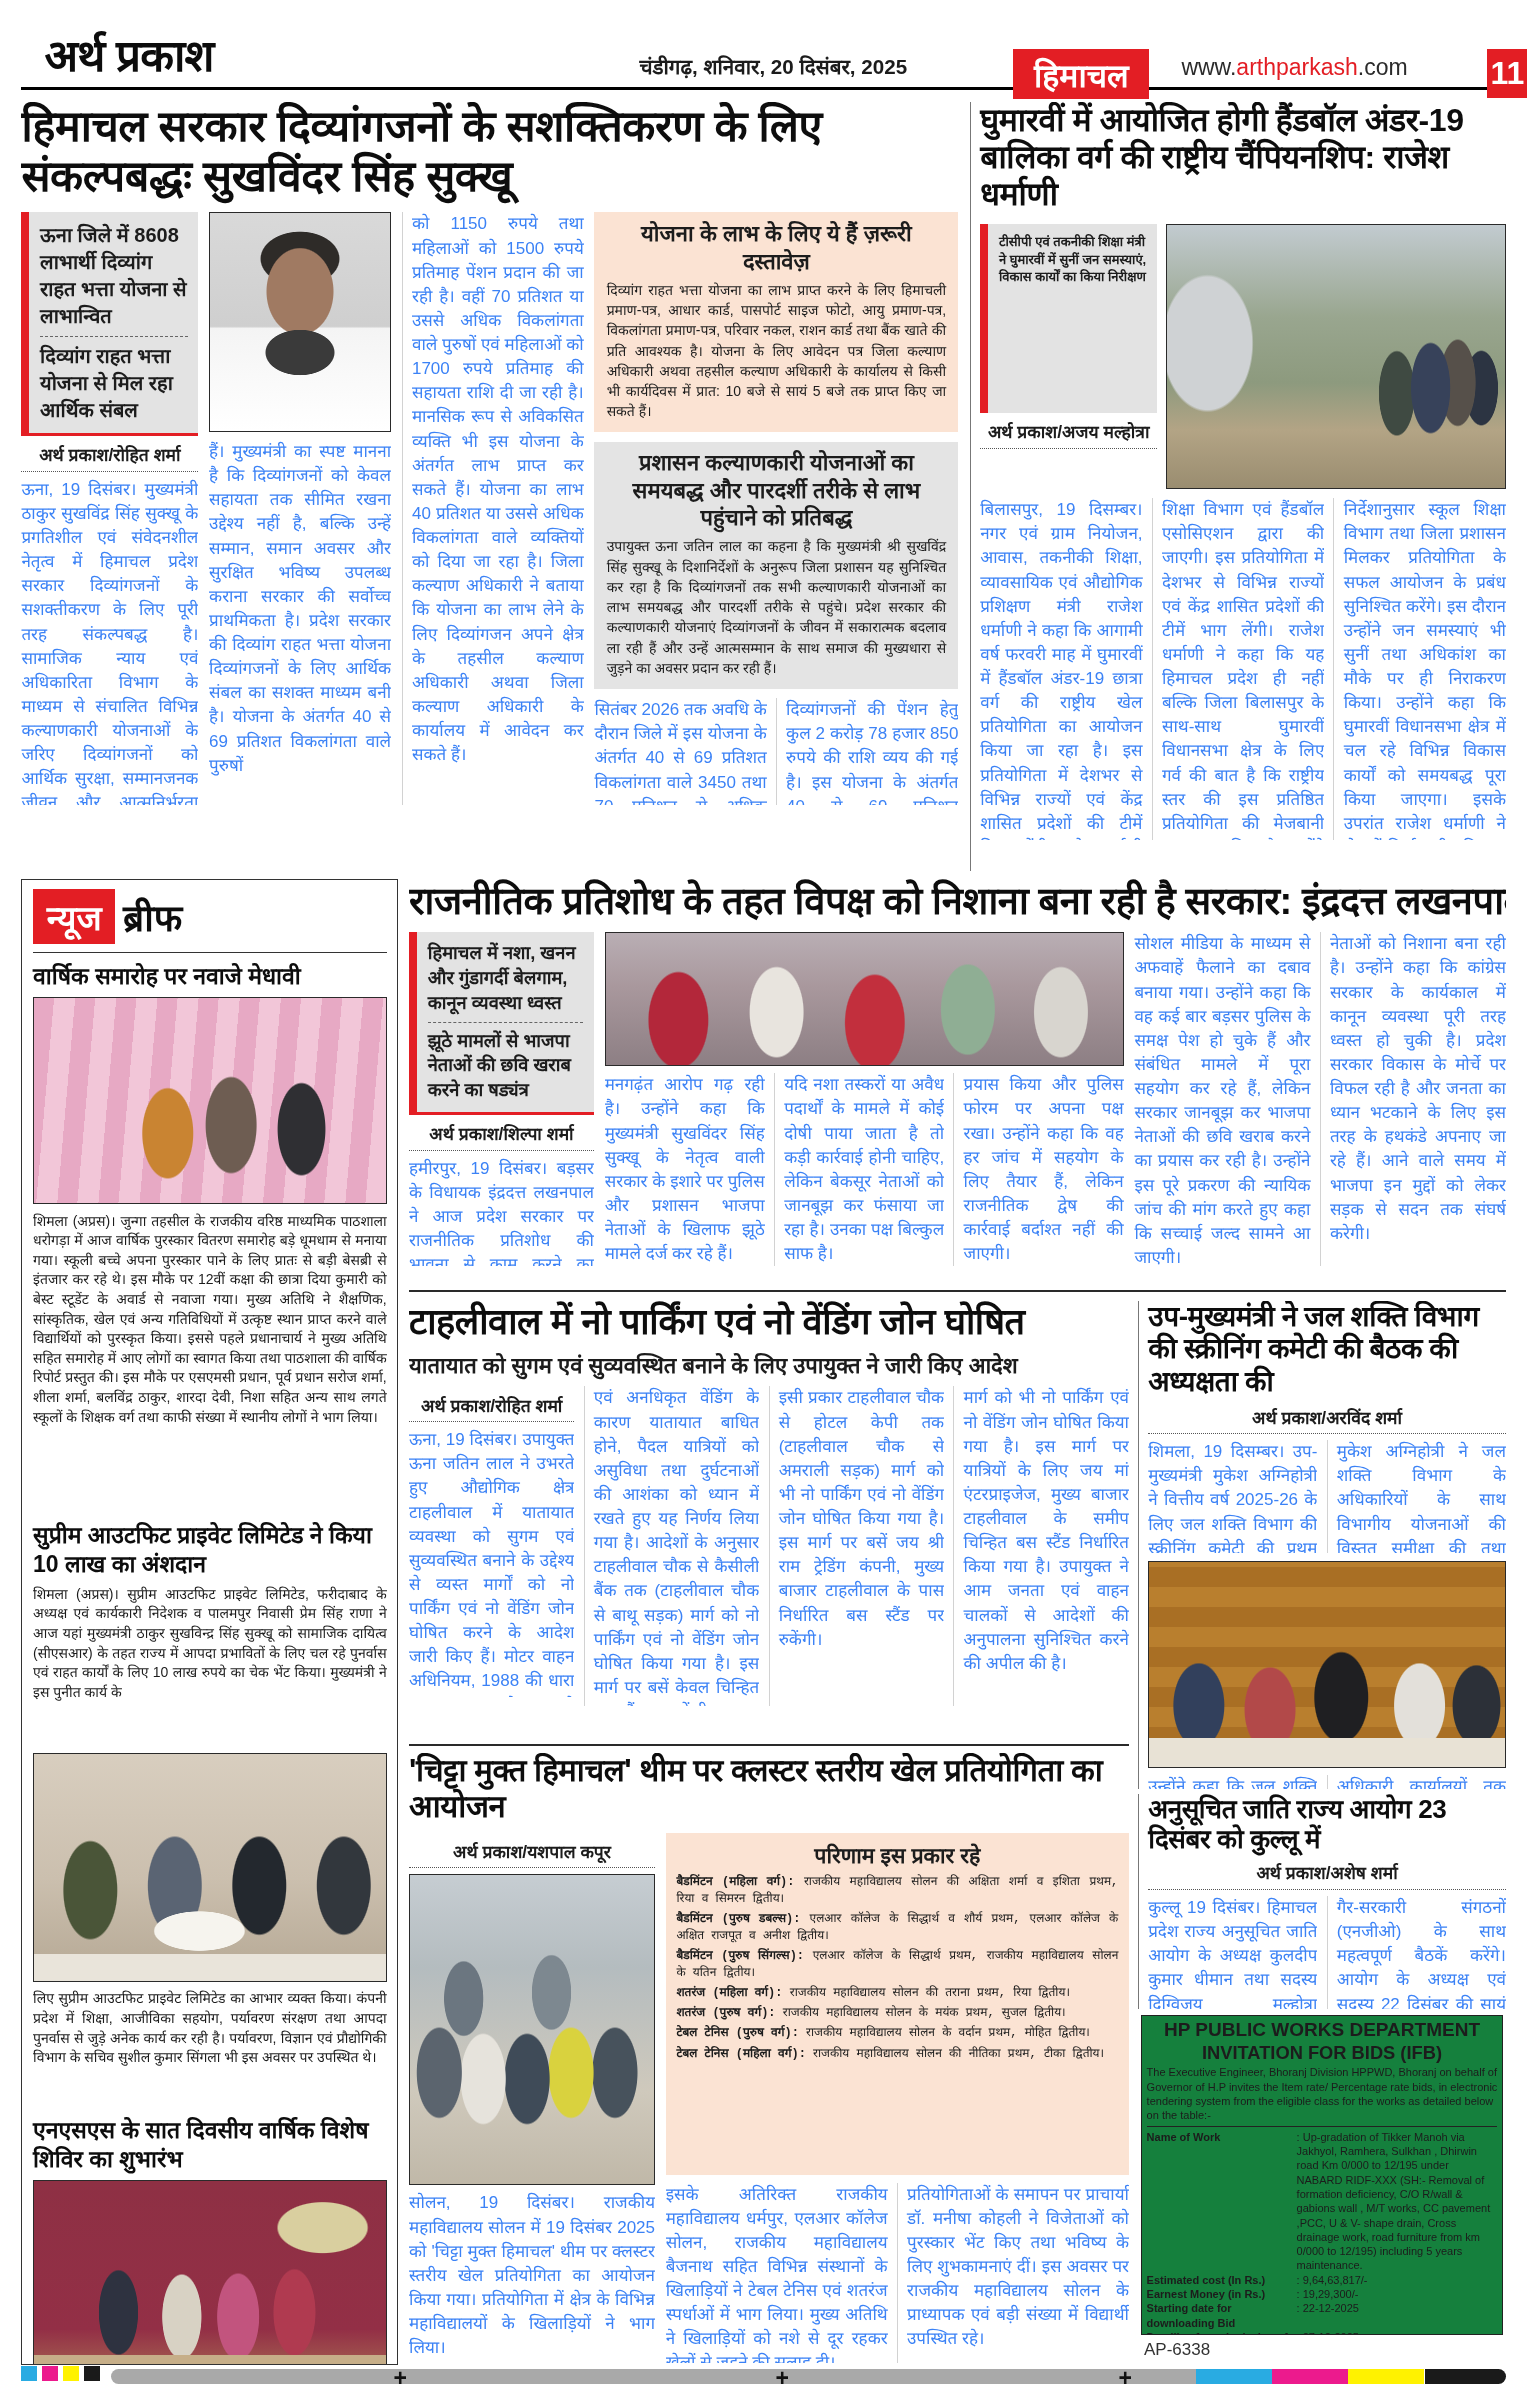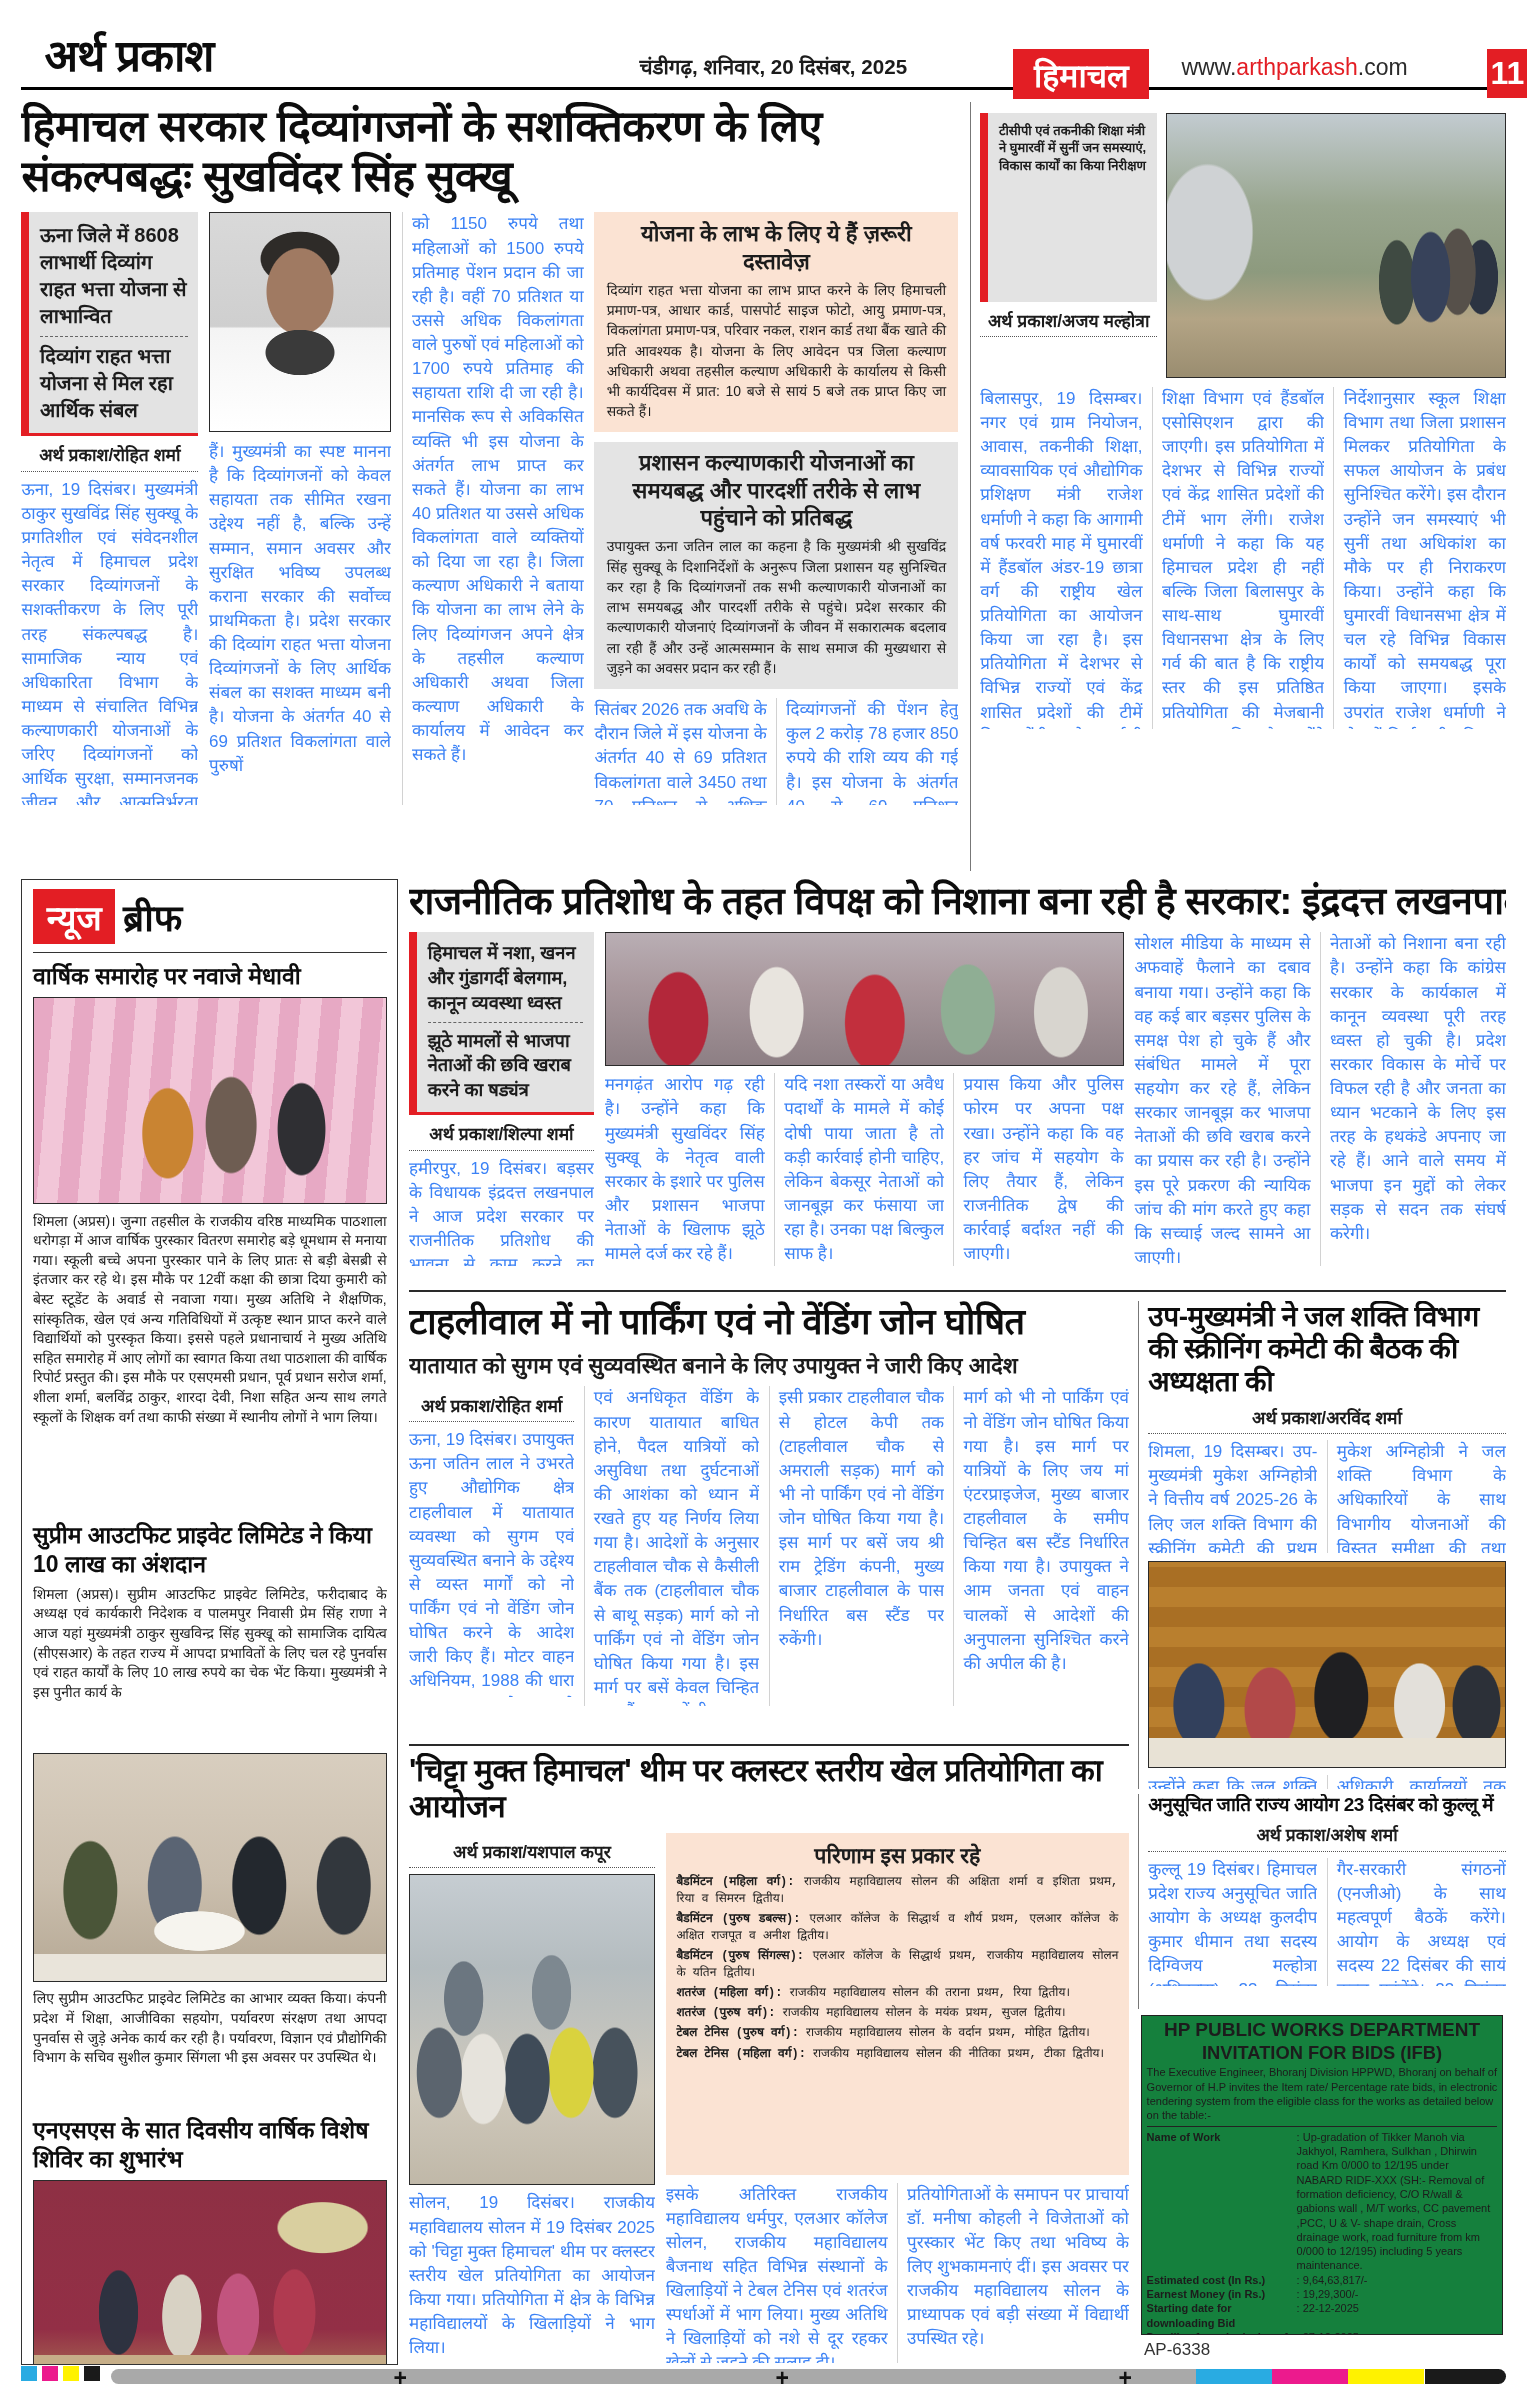--- a/index.html
+++ b/index.html
@@ -173,21 +173,21 @@
   .kh-right { flex:1; display:flex; flex-direction:column; }
   .results { background:#fbe3d3; padding:7.6px 10.7px; height:359px; overflow:hidden; }
   .results .r-title { font-size:21.4px; font-weight:900; text-align:center; margin-bottom:4.6px; }
   .results p { font-size:12px; line-height:1.42; text-align:justify; margin-bottom:3.1px;font-family:Liberation Mono, monospace; }
   .kh-bottom { display:flex; margin-top:7.6px; flex:1; }
   .kh-bottom .col { flex:1; overflow:hidden; }
   .kh-bottom .col + .col { border-left:0.8px solid #d2d2d2; margin-left:9.2px; padding-left:9.2px; }
 
   
   #sccom { left:1138px; top:1794px; width:368px; height:215px; border-left:1.5px solid #777; padding-left:9.2px; overflow:hidden; }
-  #sccom .headline { font-size:19px; }
+  #sccom .headline { font-size:26px; }
   .sc-cols { height:128px; margin-top:3.1px; }
 
   
   #tender { left:1141px; top:2015px; width:362px; height:320px; border:1.5px solid #222; padding:3.1px 4.6px; overflow:hidden; background:#15803d; }
   .td-org { font-size:19px; font-weight:900; text-align:center; line-height:1.2; }
   .td-title { font-size:18.3px; font-weight:900; text-align:center; margin-bottom:1.5px; }
   .td-intro { font-size:11px; line-height:1.3; border-bottom:1.5px solid #222; padding-bottom:3.1px; }
   .td-table { border-bottom:1.5px solid #222; padding:3.1px 0; }
   .td-row { display:flex; font-size:11px; line-height:1.3; }
   .td-row .lbl { width:150px; font-weight:700; flex:none; }
@@ -239,20 +239,21 @@
       </div>
       <div class="lead-tails">
         <div class="col body-text" style="height:130px;">सितंबर 2026 तक अवधि के दौरान जिले में इस योजना के अंतर्गत 40 से 69 प्रतिशत विकलांगता वाले 3450 तथा 70 प्रतिशत से अधिक विकलांगता वाले 5100 दिव्यांग पुरुष एवं महिलाएं दिव्यांग राहत भत्ता योजना का लाभ उठा रहे हैं। उन्होंने जानकारी दी कि अप्रैल से</div>
         <div class="col body-text" style="height:130px;">दिव्यांगजनों की पेंशन हेतु कुल 2 करोड़ 78 हजार 850 रुपये की राशि व्यय की गई है। इस योजना के अंतर्गत 40 से 69 प्रतिशत विकलांगता वाले लाभार्थियों तथा 70 प्रतिशत से अधिक विकलांगता वाले 57 अधिक लाभार्थी शामिल हैं, जबकि पात्र लाभार्थियों के लिए कोई आयु सीमा निर्धारित नहीं की गई है।</div>
       </div>
     </div>
   </div>
 </div>
 
 <div id="handball" class="abs">
+  <div class="headline">घुमारवीं में आयोजित होगी हैंडबॉल अंडर-19 बालिका वर्ग की राष्ट्रीय चैंपियनशिप: राजेश धर्माणी</div>
   <div class="hb-row">
     <div class="hb-left">
       <div class="kicker" style="font-size:13px; height:189px;">टीसीपी एवं तकनीकी शिक्षा मंत्री ने घुमारवीं में सुनीं जन समस्याएं, विकास कार्यों का किया निरीक्षण</div>
       <div class="byline">अर्थ प्रकाश/अजय मल्होत्रा</div>
     </div>
     <div class="photo ph-inspect"></div>
   </div>
   <div class="cols hb-cols">
     <div class="col body-text" style="height:342px;">बिलासपुर, 19 दिसम्बर। नगर एवं ग्राम नियोजन, आवास, तकनीकी शिक्षा, व्यावसायिक एवं औद्योगिक प्रशिक्षण मंत्री राजेश धर्माणी ने कहा कि आगामी वर्ष फरवरी माह में घुमारवीं में हैंडबॉल अंडर-19 छात्रा वर्ग की राष्ट्रीय खेल प्रतियोगिता का आयोजन किया जा रहा है। इस प्रतियोगिता में देशभर से विभिन्न राज्यों एवं केंद्र शासित प्रदेशों की टीमें हिस्सा लेंगी। राजेश धर्माणी ने यह जानकारी आज लोक निर्माण विभाग विश्राम गृह घुमारवीं में जन समस्याएं सुनने के दौरान दी। उन्होंने कहा कि आगामी 1 से 5 फरवरी 2026 को घुमारवीं में स्कूल गेम्स फेडरेशन ऑफ इंडिया के तत्वावधान में 69वीं राष्ट्रीय स्कूल खेल प्रतियोगिता 2025-26 के अंतर्गत हैंडबॉल अंडर-19 का आयोजन किया जाएगा। इस प्रतिष्ठित राष्ट्रीय प्रतियोगिता की मेजबानी</div>
     <div class="col body-text" style="height:342px;">शिक्षा विभाग एवं हैंडबॉल एसोसिएशन द्वारा की जाएगी। इस प्रतियोगिता में देशभर से विभिन्न राज्यों एवं केंद्र शासित प्रदेशों की टीमें भाग लेंगी। राजेश धर्माणी ने कहा कि यह हिमाचल प्रदेश ही नहीं बल्कि जिला बिलासपुर के साथ-साथ घुमारवीं विधानसभा क्षेत्र के लिए गर्व की बात है कि राष्ट्रीय स्तर की इस प्रतिष्ठित प्रतियोगिता की मेजबानी का अवसर मिला है। उन्होंने कहा कि इस तरह के बड़े खेल आयोजन से न केवल क्षेत्र के युवाओं तथा विद्यार्थियों में खेल संस्कृति को बढ़ावा मिलेगा बल्कि क्षेत्र की पहचान राष्ट्रीय स्तर पर बनेगी।</div>

